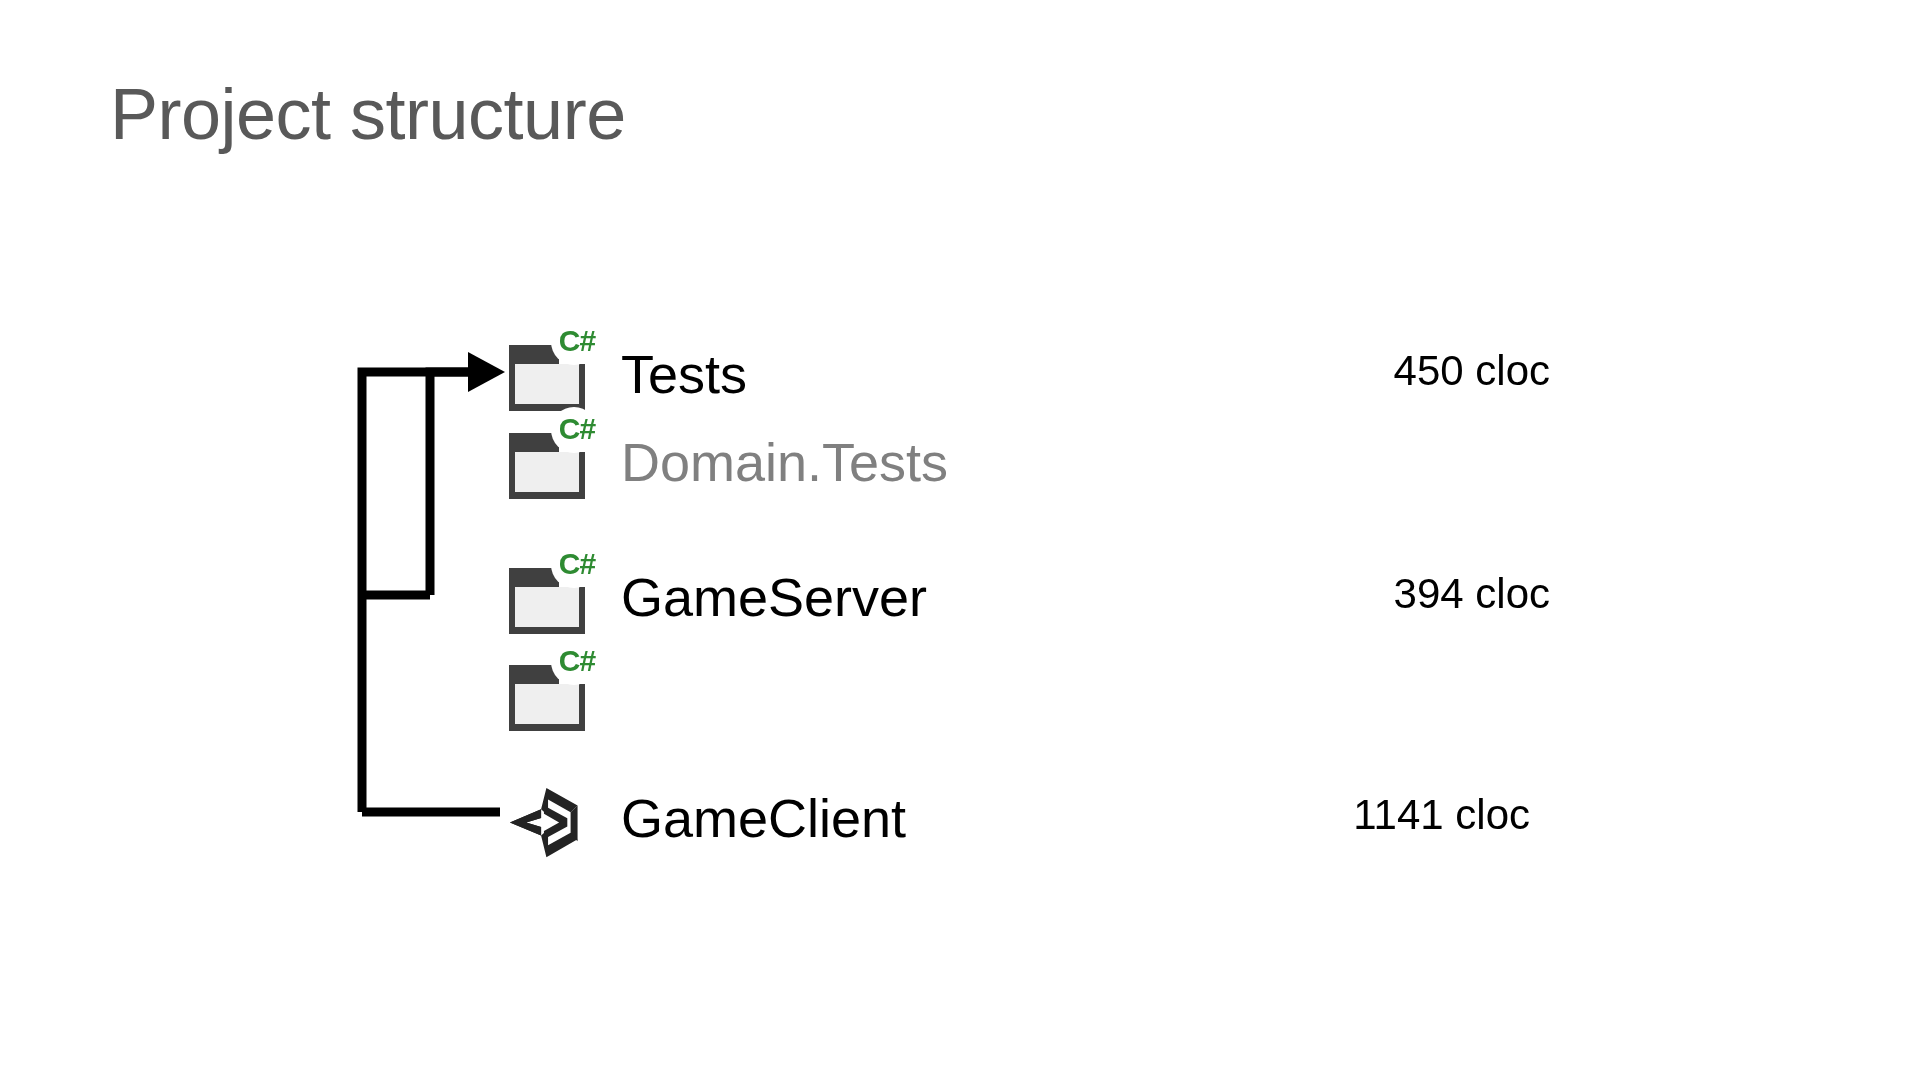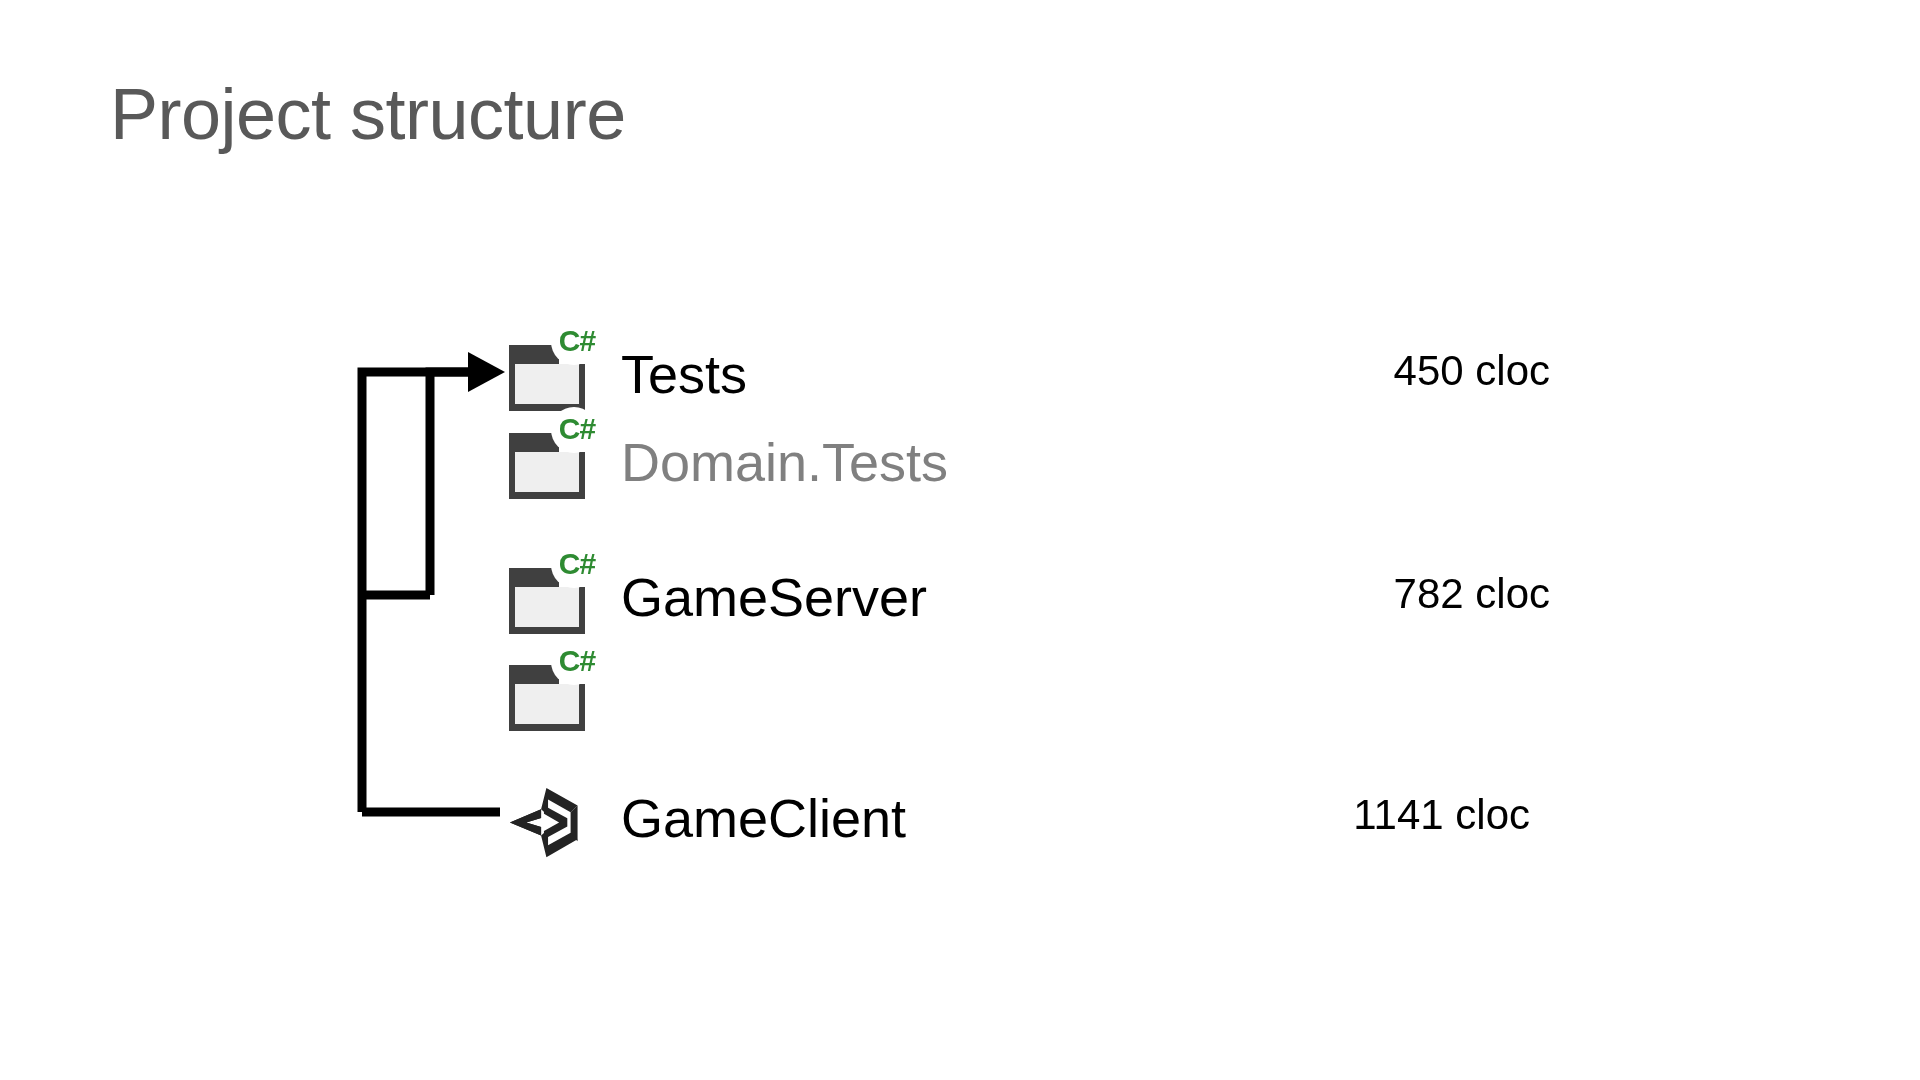--- a/index.html
+++ b/index.html
@@ -215,21 +215,21 @@
           <div class="frame"></div>
           <div class="notch"></div>
           <div class="inner"></div>
         </div>
         <div class="cs-badge">
           <span class="cs-badge-text">C#</span>
         </div>
       </div>
       <div class="row-label">GameServer</div>
     </div>
-    <div class="row-cloc" style="left:1130px; top:573px;">782 cloc</div>
+    <div class="row-cloc" style="left:1130px; top:573px;">394 cloc</div>
 
     <div class="row" style="top:646px;">
       <div class="row-icon">
         <div class="cs-icon">
           <div class="frame"></div>
           <div class="notch"></div>
           <div class="inner"></div>
         </div>
         <div class="cs-badge">
           <span class="cs-badge-text">C#</span>

